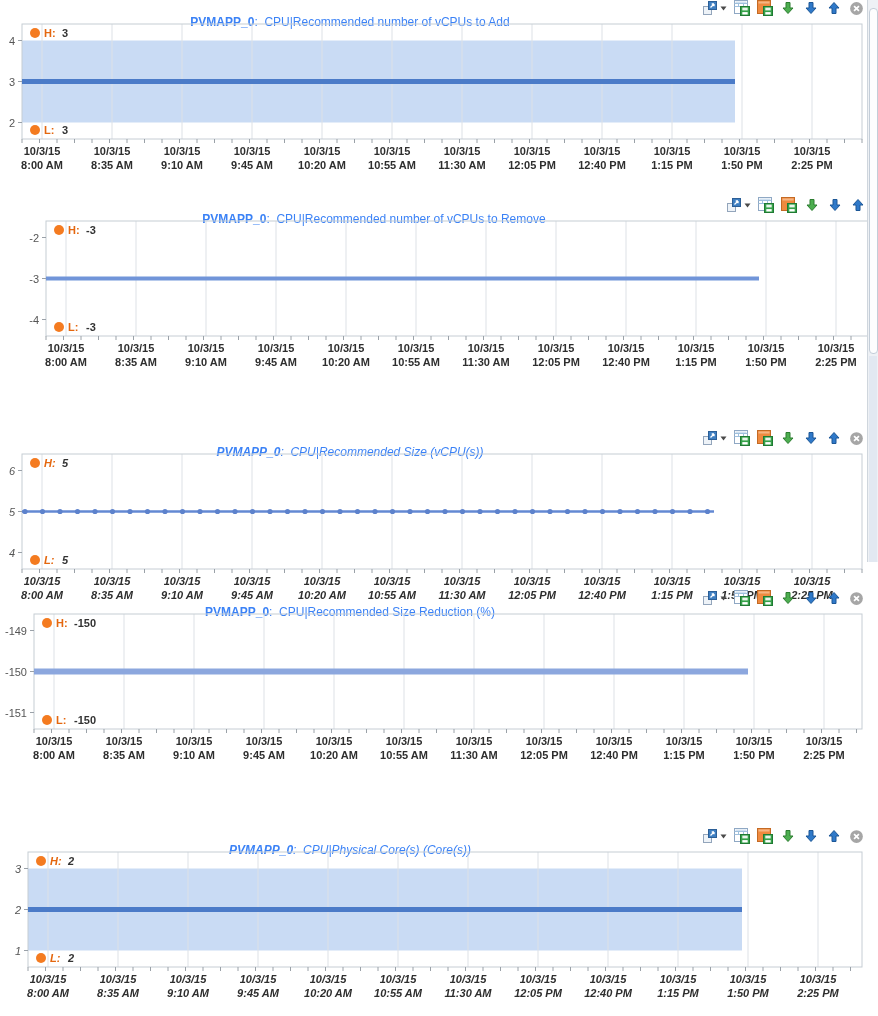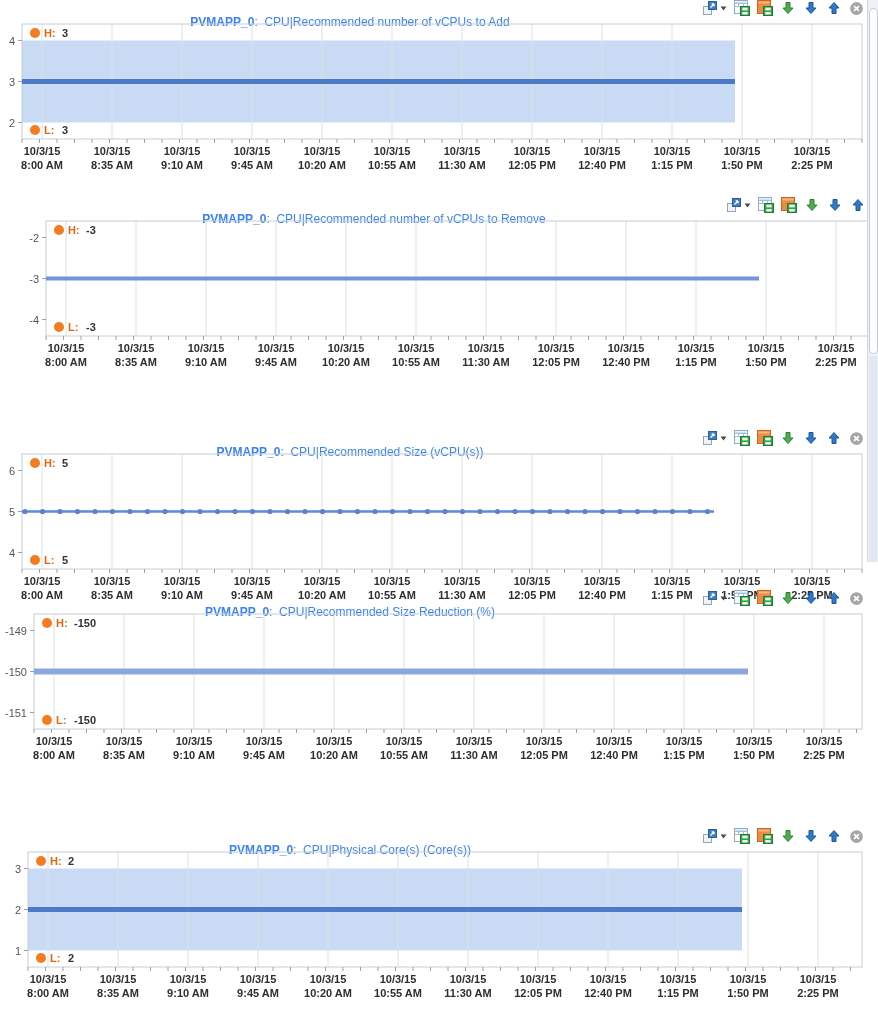--- a/index.html
+++ b/index.html
@@ -380,21 +380,21 @@
             <circle cx="35" cy="11" r="5" fill="#f47b20"></circle>
             <text x="44" y="15" font-size="11" font-weight="bold" fill="#e4670f">H:</text>
             <text x="62" y="15" font-size="11" font-weight="600" fill="#333333">-3</text>
             <circle cx="35" cy="108" r="5" fill="#f47b20"></circle>
             <text x="44" y="112" font-size="11" font-weight="bold" fill="#e4670f">L:</text>
             <text x="62" y="112" font-size="11" font-weight="600" fill="#333333">-3</text>
           </svg>
         </div>
   </section>
 
-  <section class="panel" style="top: 430px;">
+  <section class="panel" style="top: 430px; font-style: italic;">
     <div class="panel-header">
       <div class="title">
         <span class="t-app">PVMAPP_0</span><span class="t-sep">:  </span><span class="t-metric">CPU|Recommended Size (vCPU(s))</span>
       </div>
       <div class="toolbar">
         <button class="tb">
           <span>
                 <svg width="16" height="16" viewBox="0 0 16 16">
                   <rect x="1.5" y="6.5" width="8" height="8" fill="#eef3f8" stroke="#93a5bb"></rect>
                   <rect x="6.5" y="1.5" width="8" height="8" fill="#3f7fc1" stroke="#2c5f97"></rect>
@@ -777,21 +777,21 @@
             <circle cx="47" cy="11" r="5" fill="#f47b20"></circle>
             <text x="56" y="15" font-size="11" font-weight="bold" fill="#e4670f">H:</text>
             <text x="74" y="15" font-size="11" font-weight="600" fill="#333333">-150</text>
             <circle cx="47" cy="108" r="5" fill="#f47b20"></circle>
             <text x="56" y="112" font-size="11" font-weight="bold" fill="#e4670f">L:</text>
             <text x="74" y="112" font-size="11" font-weight="600" fill="#333333">-150</text>
           </svg>
         </div>
   </section>
 
-  <section class="panel" style="top: 828px;">
+  <section class="panel" style="top: 828px; font-style: italic;">
     <div class="panel-header">
       <div class="title">
         <span class="t-app">PVMAPP_0</span><span class="t-sep">:  </span><span class="t-metric">CPU|Physical Core(s) (Core(s))</span>
       </div>
       <div class="toolbar">
         <button class="tb">
           <span>
                 <svg width="16" height="16" viewBox="0 0 16 16">
                   <rect x="1.5" y="6.5" width="8" height="8" fill="#eef3f8" stroke="#93a5bb"></rect>
                   <rect x="6.5" y="1.5" width="8" height="8" fill="#3f7fc1" stroke="#2c5f97"></rect>

